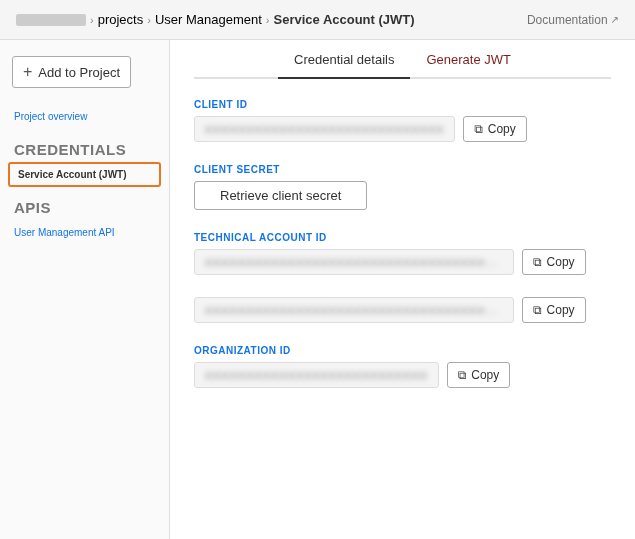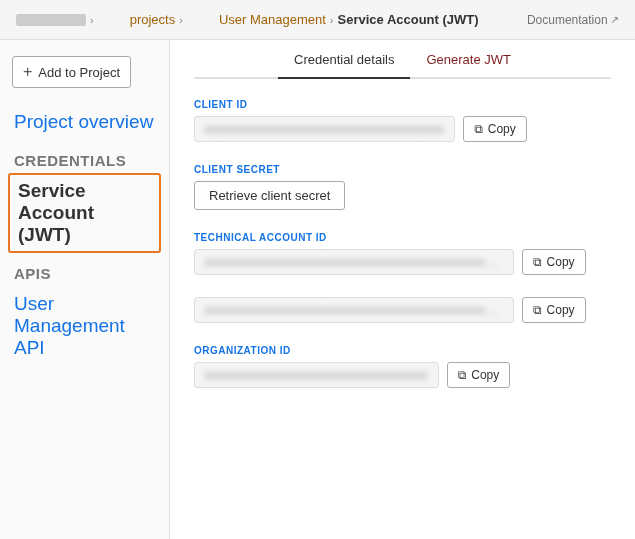--- a/index.html
+++ b/index.html
@@ -34,23 +34,22 @@
       width: 70px;
       height: 12px;
       border-radius: 2px;
       display: inline-block;
     }
     .breadcrumb-sep {
       color: #888;
       font-size: 11px;
     }
     .breadcrumb-link {
-      color: #a16207;
+      color: #000000;
       text-decoration: none;
-      margin-left: 32px;
     }
     .breadcrumb-current {
       font-weight: bold;
       color: #333;
     }
     .doc-link {
       color: #737373;
       font-size: 12px;
       text-decoration: none;
       display: flex;
@@ -88,21 +87,21 @@
       font-size: 13px;
       color: #333;
     }
     .add-icon {
       font-size: 16px;
       color: #555;
     }
     .sidebar-item {
       padding: 7px 14px;
       cursor: pointer;
-      font-size: 19px;
+      font-size: 10px;
       color: #1473e6;
     }
     .sidebar-section-label {
       padding: 12px 14px 4px 14px;
       font-size: 15px;
       font-weight: bold;
       text-transform: uppercase;
       color: #777;
       letter-spacing: 0.5px;
     }
@@ -185,21 +184,21 @@
       background: #fff;
       cursor: pointer;
       font-size: 12px;
       color: #333;
       white-space: nowrap;
     }
     .copy-icon {
       font-size: 12px;
     }
     .retrieve-btn {
-      padding: 6px 14px;
+      padding: 6px 25px;
       border: 1px solid #aaa;
       border-radius: 3px;
       background: #fff;
       cursor: pointer;
       font-size: 13px;
       color: #333;
     }
 
     
     .redacted {

